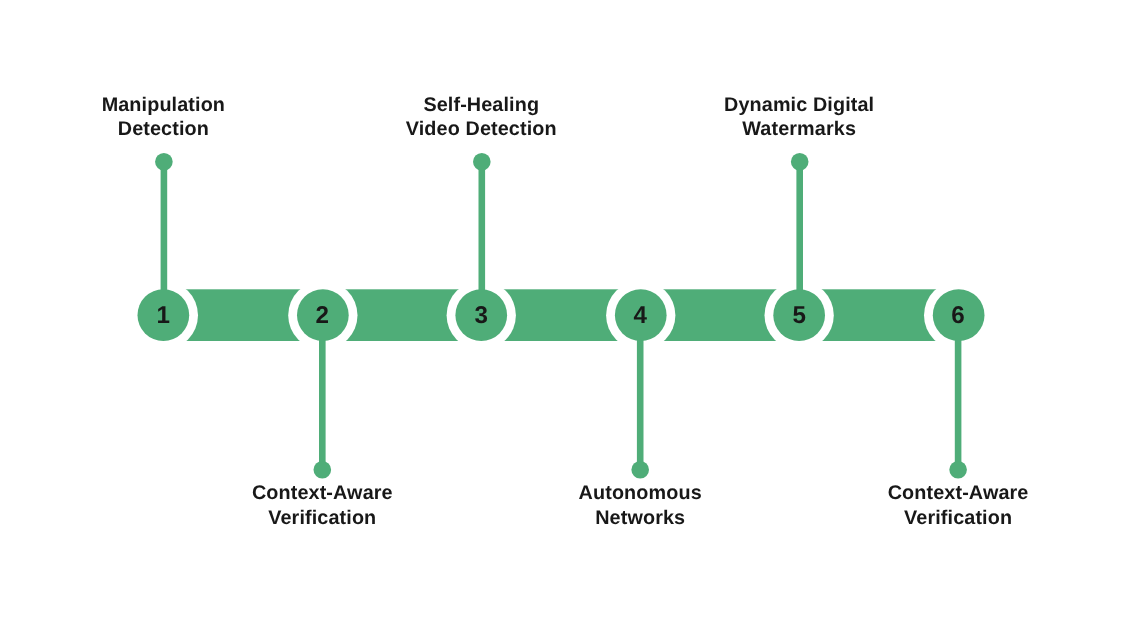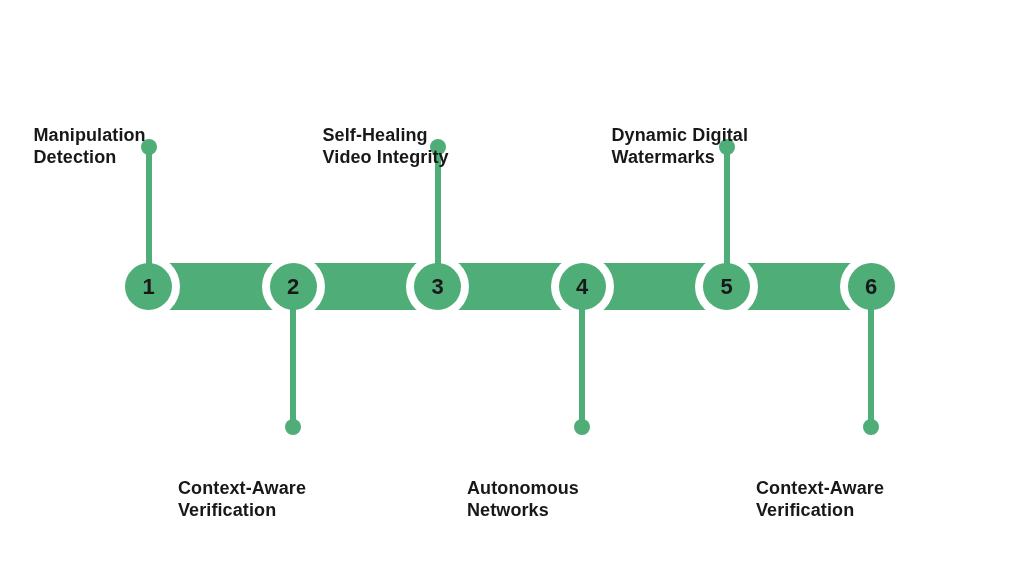--- a/index.html
+++ b/index.html
@@ -71,27 +71,27 @@
   }
   .number {
     font-size: 22px;
     font-weight: 700;
     color: var(--text, #181818);
   }
   .label {
     position: absolute;
     left: -115px;
     width: 230px;
+    text-align: center;
     font-size: 18px;
     line-height: 22px;
     font-weight: 700;
     color: var(--text, #181818);
     white-space: pre-line;
     letter-spacing: 0.1px;
-    margin-top: 40px;
   }
   .node.top .label    { top: 84px; }
   .node.bottom .label { top: 437px; }
 </style>
 </head>
 <body>
 
 <div id="canvas">
   <div class="bar"></div>
 <div class="node top" style="left: 148.5px;">
@@ -115,21 +115,21 @@
 Verification</div>
   </div>
     <div class="node top" style="left: 437.5px;">
     <div class="cutout"></div>
     <div class="stem"></div>
     <div class="dot"></div>
     <div class="circle">
       <span class="number">3</span>
     </div>
     <div class="label">Self-Healing
-Video Integrity</div>
+Video Detection</div>
   </div>
     <div class="node bottom" style="left: 582px;">
     <div class="cutout"></div>
     <div class="stem"></div>
     <div class="dot"></div>
     <div class="circle">
       <span class="number">4</span>
     </div>
     <div class="label">Autonomous
 Networks</div>

